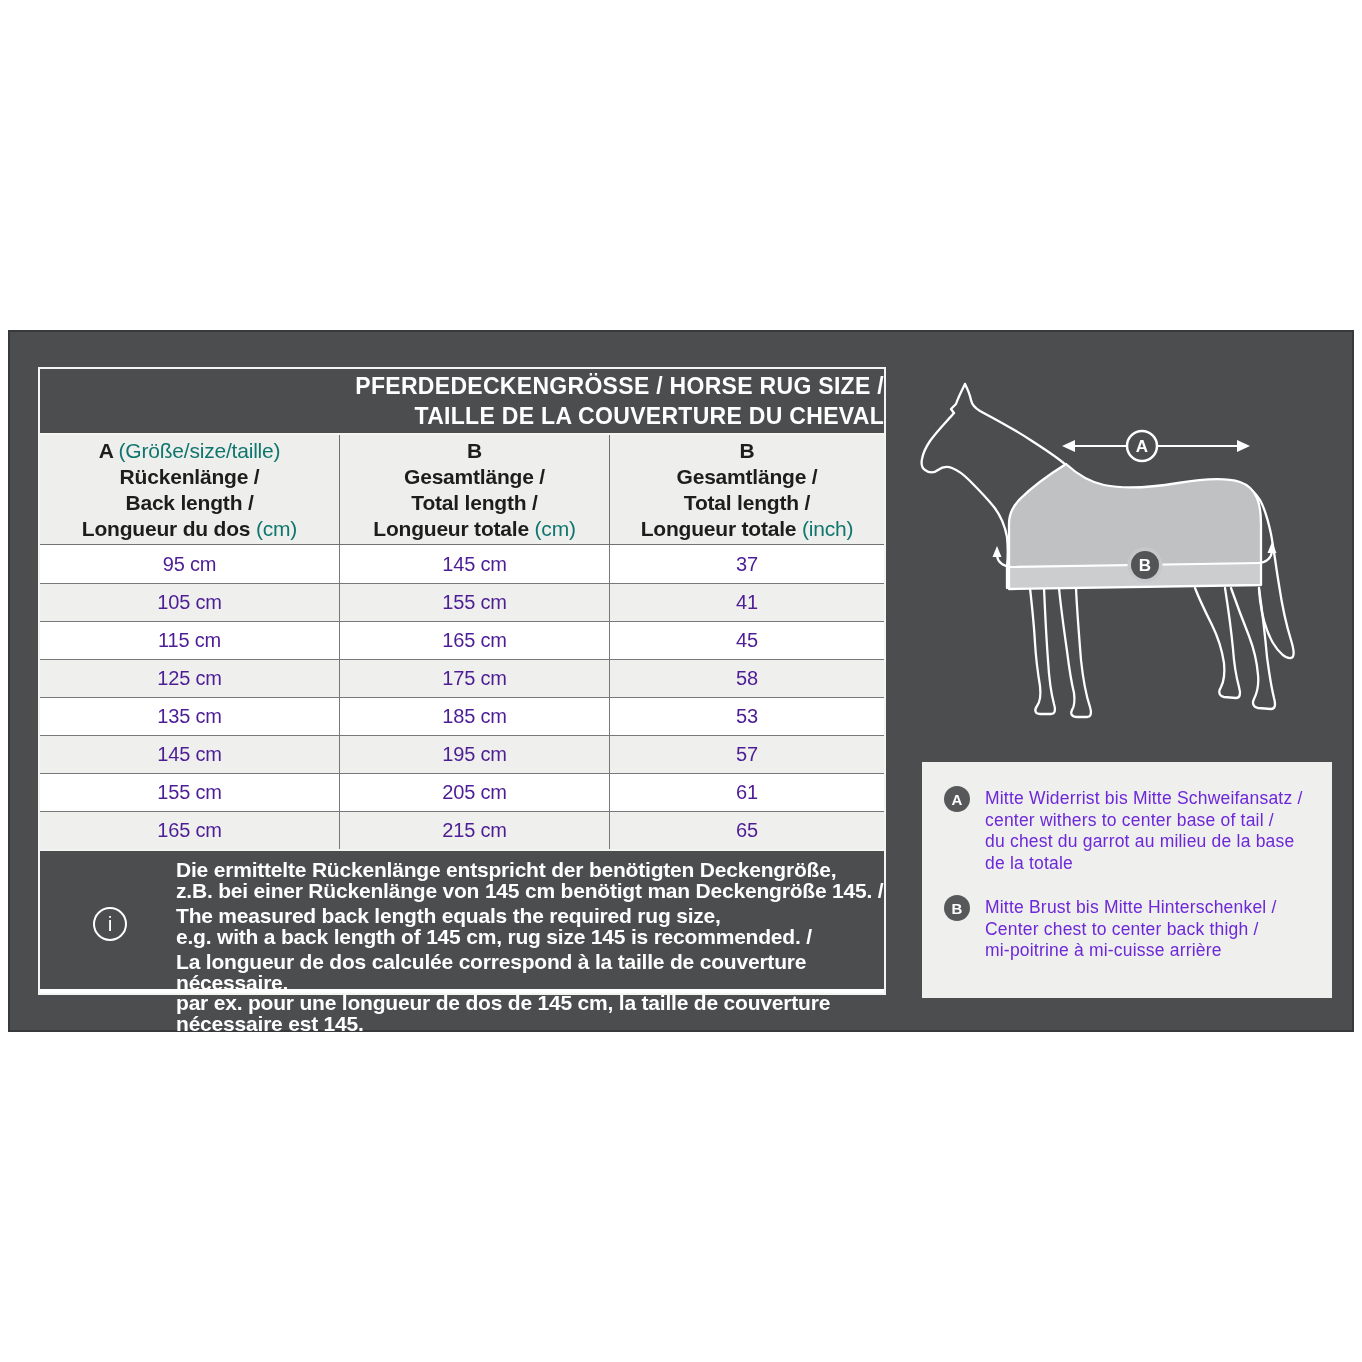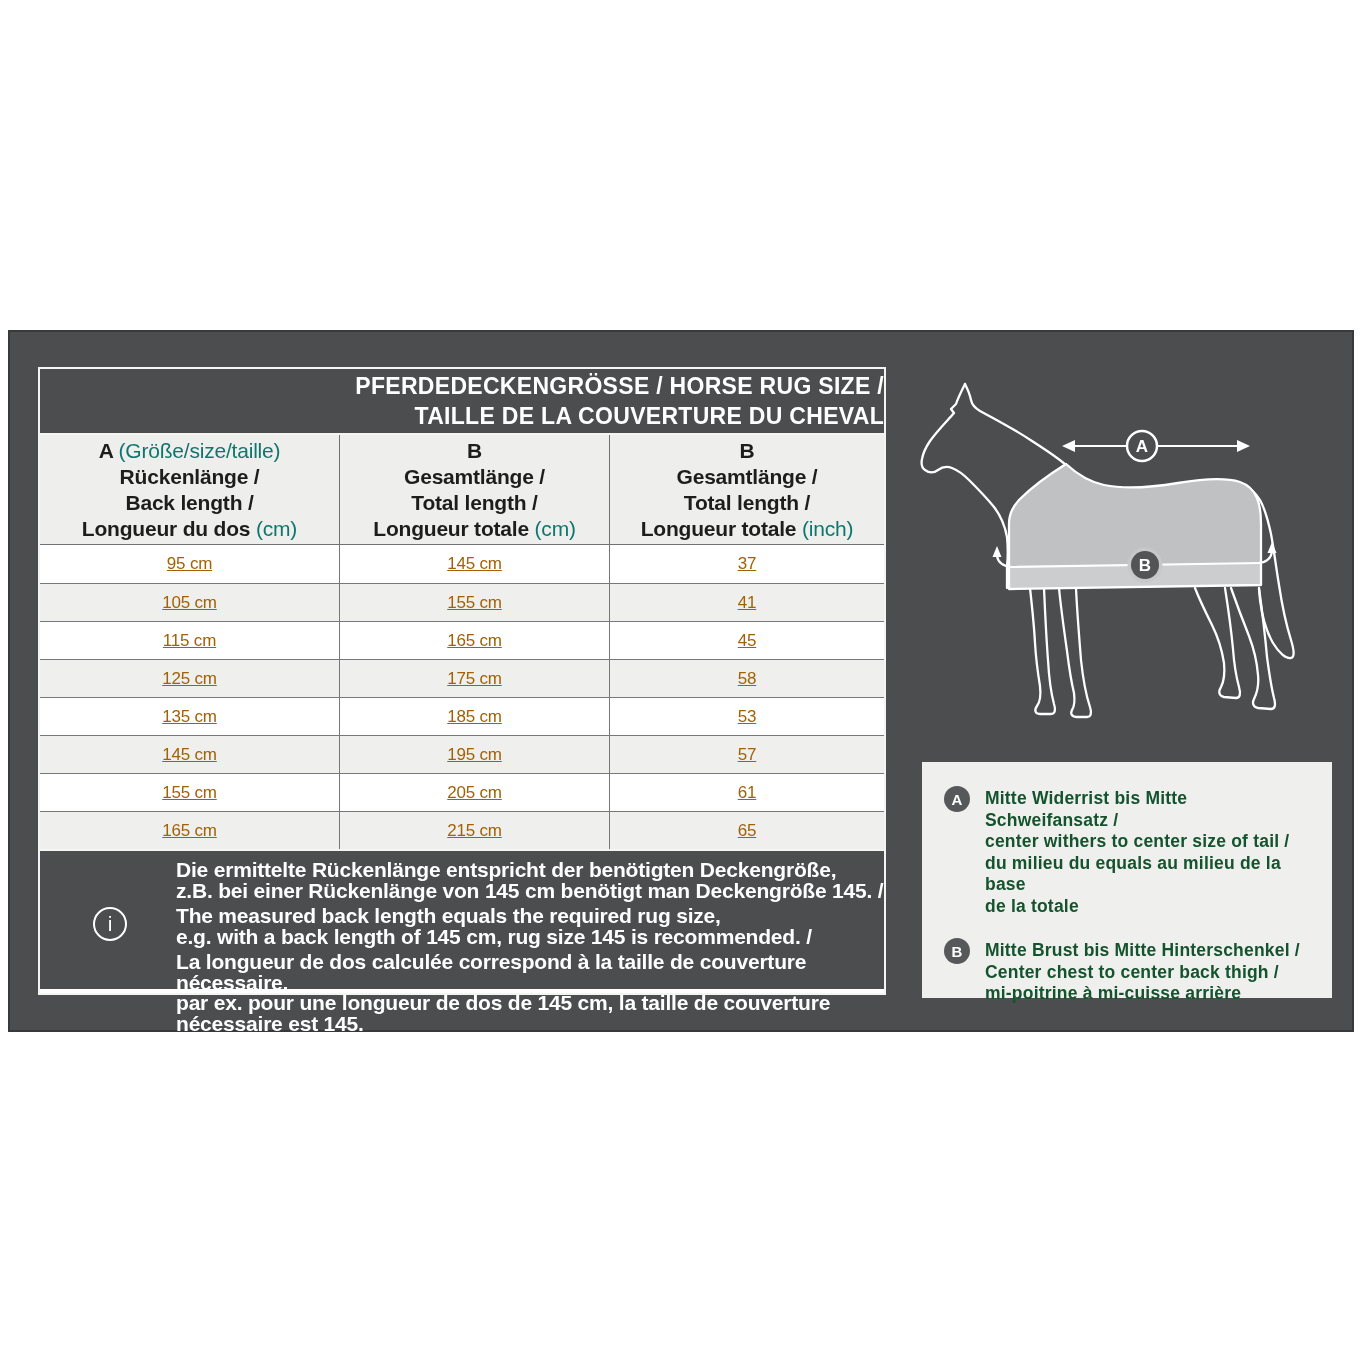--- a/index.html
+++ b/index.html
@@ -22,21 +22,21 @@
     background:#eeeeed; border-bottom:1px solid #6f7173; }
   .hdr-cell { display:flex; flex-direction:column; justify-content:center; align-items:center;
     font-size:21px; line-height:26px; color:#1d1d1b; font-weight:bold; text-align:center; }
   .hdr-cell + .hdr-cell { border-left:1px solid #6f7173; }
   .hdr-cell .reg { font-weight:400; color:#0f766e; }
   .rows { }
   .drow { display:grid; grid-template-columns:299px 270px 275px; height:38px; background:#ffffff; }
   .drow.alt { background:#efefed; }
   .drow + .drow { border-top:1px solid #77787a; }
   .dcell { display:flex; align-items:center; justify-content:center;
-    font-size:17px; color:#a16207;text-decoration:underline; }
+    font-size:20px; color:#4c1d95; }
   .dcell + .dcell { border-left:1px solid #77787a; }
 
   
   .note { position:relative; height:140px; background:#4b4d4f; border-top:2px solid #f4f4f2;
     color:#ffffff; }
   .info-circle { position:absolute; left:53px; top:56px; width:34px; height:34px;
     border:2.5px solid #ffffff; border-radius:50%; display:flex; align-items:center;
     justify-content:center; font-size:21px; font-weight:400; color:#ffffff; }
   .note-text { position:absolute; left:136px; top:9px; }
   .note-text p { font-size:21px; line-height:20.5px; font-weight:bold; margin-bottom:5px; }
@@ -45,21 +45,21 @@
   .horse-svg { position:absolute; left:892px; top:30px; width:440px; height:380px; }
 
   
   .legend { position:absolute; left:912px; top:430px; width:410px; height:236px;
     background:#efefee; padding:26px 18px 0 22px; }
   .legend-item { display:flex; }
   .legend-item + .legend-item { margin-top:23px; }
   .badge { flex:0 0 auto; width:26px; height:26px; border-radius:50%; background:#57585a;
     color:#ffffff; font-weight:bold; font-size:15px; display:flex; align-items:center;
     justify-content:center; margin-right:15px; margin-top:-2px; }
-  .legend-lines { font-size:17.5px; line-height:21.5px; font-weight:bold; color:#14532d;
+  .legend-lines { font-size:17.5px; line-height:21.5px; font-weight:normal; color:#6d28d9;
     letter-spacing:0.2px; }
 </style>
 </head>
 <body>
 
 <div class="page">
   <div class="panel">
 
     <div class="table-wrap">
       <div class="title-band">
@@ -214,22 +214,22 @@
         <circle cx="243" cy="203" r="14" fill="#525456"></circle>
         <text x="243" y="209" text-anchor="middle" fill="#ffffff" font-size="17" font-weight="bold" font-family="Liberation Sans, sans-serif">B</text>
       </g>
     </svg>
 
     <div class="legend">
       <div class="legend-item">
         <div class="badge">A</div>
         <div class="legend-lines">
           <div>Mitte Widerrist bis Mitte Schweifansatz /</div>
-          <div>center withers to center size of tail /</div>
-          <div>du milieu du equals au milieu de la base</div>
+          <div>center withers to center base of tail /</div>
+          <div>du chest du garrot au milieu de la base</div>
           <div>de la totale</div>
         </div>
       </div>
       <div class="legend-item">
         <div class="badge">B</div>
         <div class="legend-lines">
           <div>Mitte Brust bis Mitte Hinterschenkel /</div>
           <div>Center chest to center back thigh /</div>
           <div>mi-poitrine à mi-cuisse arrière</div>
         </div>

